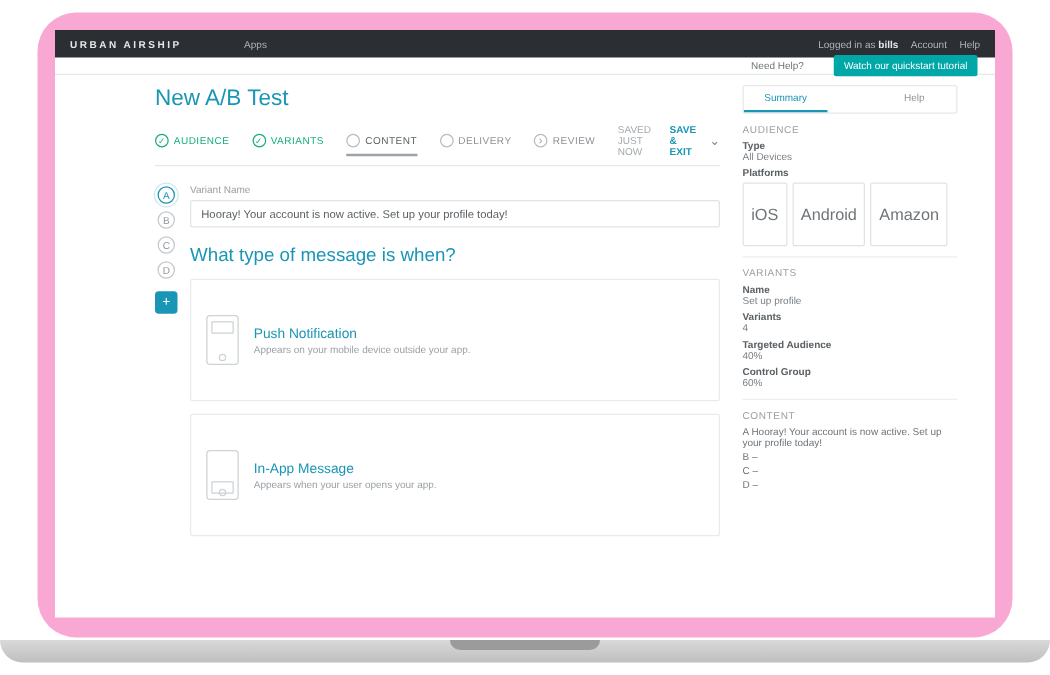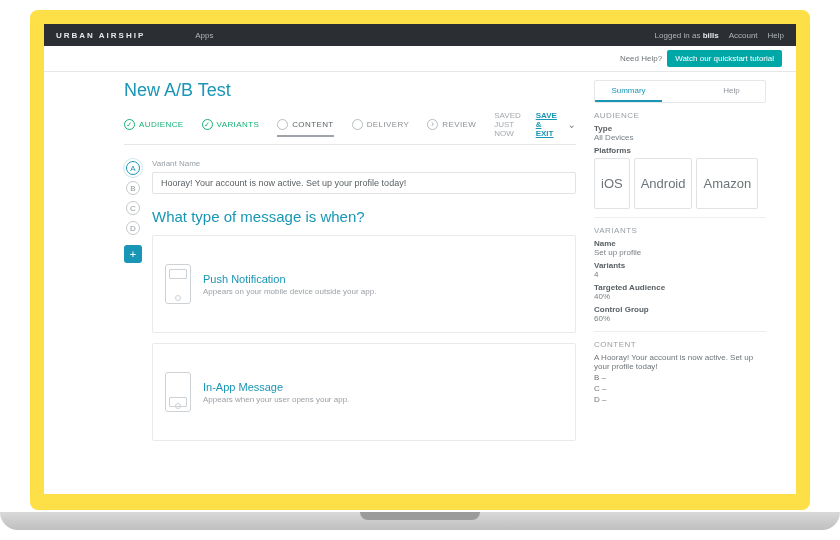--- a/index.html
+++ b/index.html
@@ -2,21 +2,21 @@
 <html><head>
 <meta charset="utf-8">
 <style>
   * { box-sizing: border-box; margin: 0; padding: 0; }
   html, body { width: 840px; height: 540px; font-family: "Helvetica Neue", Arial, sans-serif; background: #fff; }
   body { position: relative; }
 
   
   .laptop {
     position: absolute; left: 30px; top: 10px; width: 780px; height: 500px;
-    background: #fde047; border-radius: 8px; padding: 14px 14px 0 14px;
+    background: #f9a8d4; border-radius: 31px; padding: 14px 14px 0 14px;
   }
   .screen {
     width: 100%; height: 470px; background: #fff; overflow: hidden; position: relative;
   }
   .base {
     position: absolute; left: 0; bottom: 10px; width: 840px; height: 18px;
     background: linear-gradient(#d9d9d9, #bfbfbf); border-radius: 0 0 18px 18px;
   }
   .notch {
     position: absolute; left: 50%; top: 0; transform: translateX(-50%);
@@ -29,23 +29,23 @@
     background: #2b2f33; color: #cfd3d6; height: 22px;
     display: flex; align-items: center; font-size: 8px; padding: 0 12px;
   }
   .brand { letter-spacing: 2px; font-weight: 600; color: #e6e7e8; }
   .topbar .apps { margin-left: 50px; color: #b0b4b7; }
   .topbar .right { margin-left: auto; display: flex; gap: 10px; align-items: center; }
   .topbar .right span { color: #b0b4b7; }
   .topbar .right strong { color: #e6e7e8; font-weight: 600; }
 
   .subbar {
-    height: 26px; border-bottom: 1px solid #e5e7e9;
+    height: 14px; border-bottom: 1px solid #e5e7e9;
     display: flex; align-items: center; justify-content: flex-end;
-    padding: 0 14px; font-size: 8px; gap: 5px;
+    padding: 0 14px; font-size: 8px; gap: 24px;
   }
   .btn-teal {
     background: #00a7a7; color: #fff; padding: 4px 8px; border-radius: 2px;
   }
   .subbar .need { color: #6e7478; }
 
   .content { padding: 8px 30px 0 80px; display: flex; gap: 18px; }
   .main { flex: 1; }
   .page-title { color: #1996b5; font-size: 18px; font-weight: 400; margin-bottom: 10px; }
 
@@ -56,21 +56,21 @@
   .step { display: flex; align-items: center; gap: 4px; color: #8c9196; letter-spacing: .4px; }
   .step.done { color: #15b075; }
   .step.done .circle { border-color: #15b075; color: #15b075; }
   .step.active { color: #5b6266; border-bottom: 2px solid #9da3a8; margin-bottom: -7px; padding-bottom: 5px; }
   .circle {
     width: 11px; height: 11px; border-radius: 50%; border: 1.4px solid #b7bcc0;
     display: inline-flex; align-items: center; justify-content: center; font-size: 7px;
   }
   .circle.arrow::after { content: "›"; color: #9da3a8; font-size: 9px; line-height: 1; }
   .steps-right { margin-left: auto; display: flex; align-items: center; gap: 10px; color: #a3a9ad; }
-  .save-exit { color: #1996b5; font-weight: 600; display: flex; align-items: center; gap: 4px; text-decoration: underline; }
+  .save-exit { color: #1996b5; font-weight: 600; display: flex; align-items: center; gap: 4px; }
   .chev { font-size: 10px; color: #7b8288; }
 
   .editor { display: flex; gap: 10px; }
   .variant-rail { width: 18px; display: flex; flex-direction: column; gap: 6px; align-items: center; padding-top: 2px; }
   .vdot {
     width: 14px; height: 14px; border-radius: 50%; border: 1.4px solid #c3c8cc;
     font-size: 8px; color: #8f959a; display: flex; align-items: center; justify-content: center;
     position: relative;
   }
   .vdot.active { border-color: #1996b5; color: #1996b5; }

